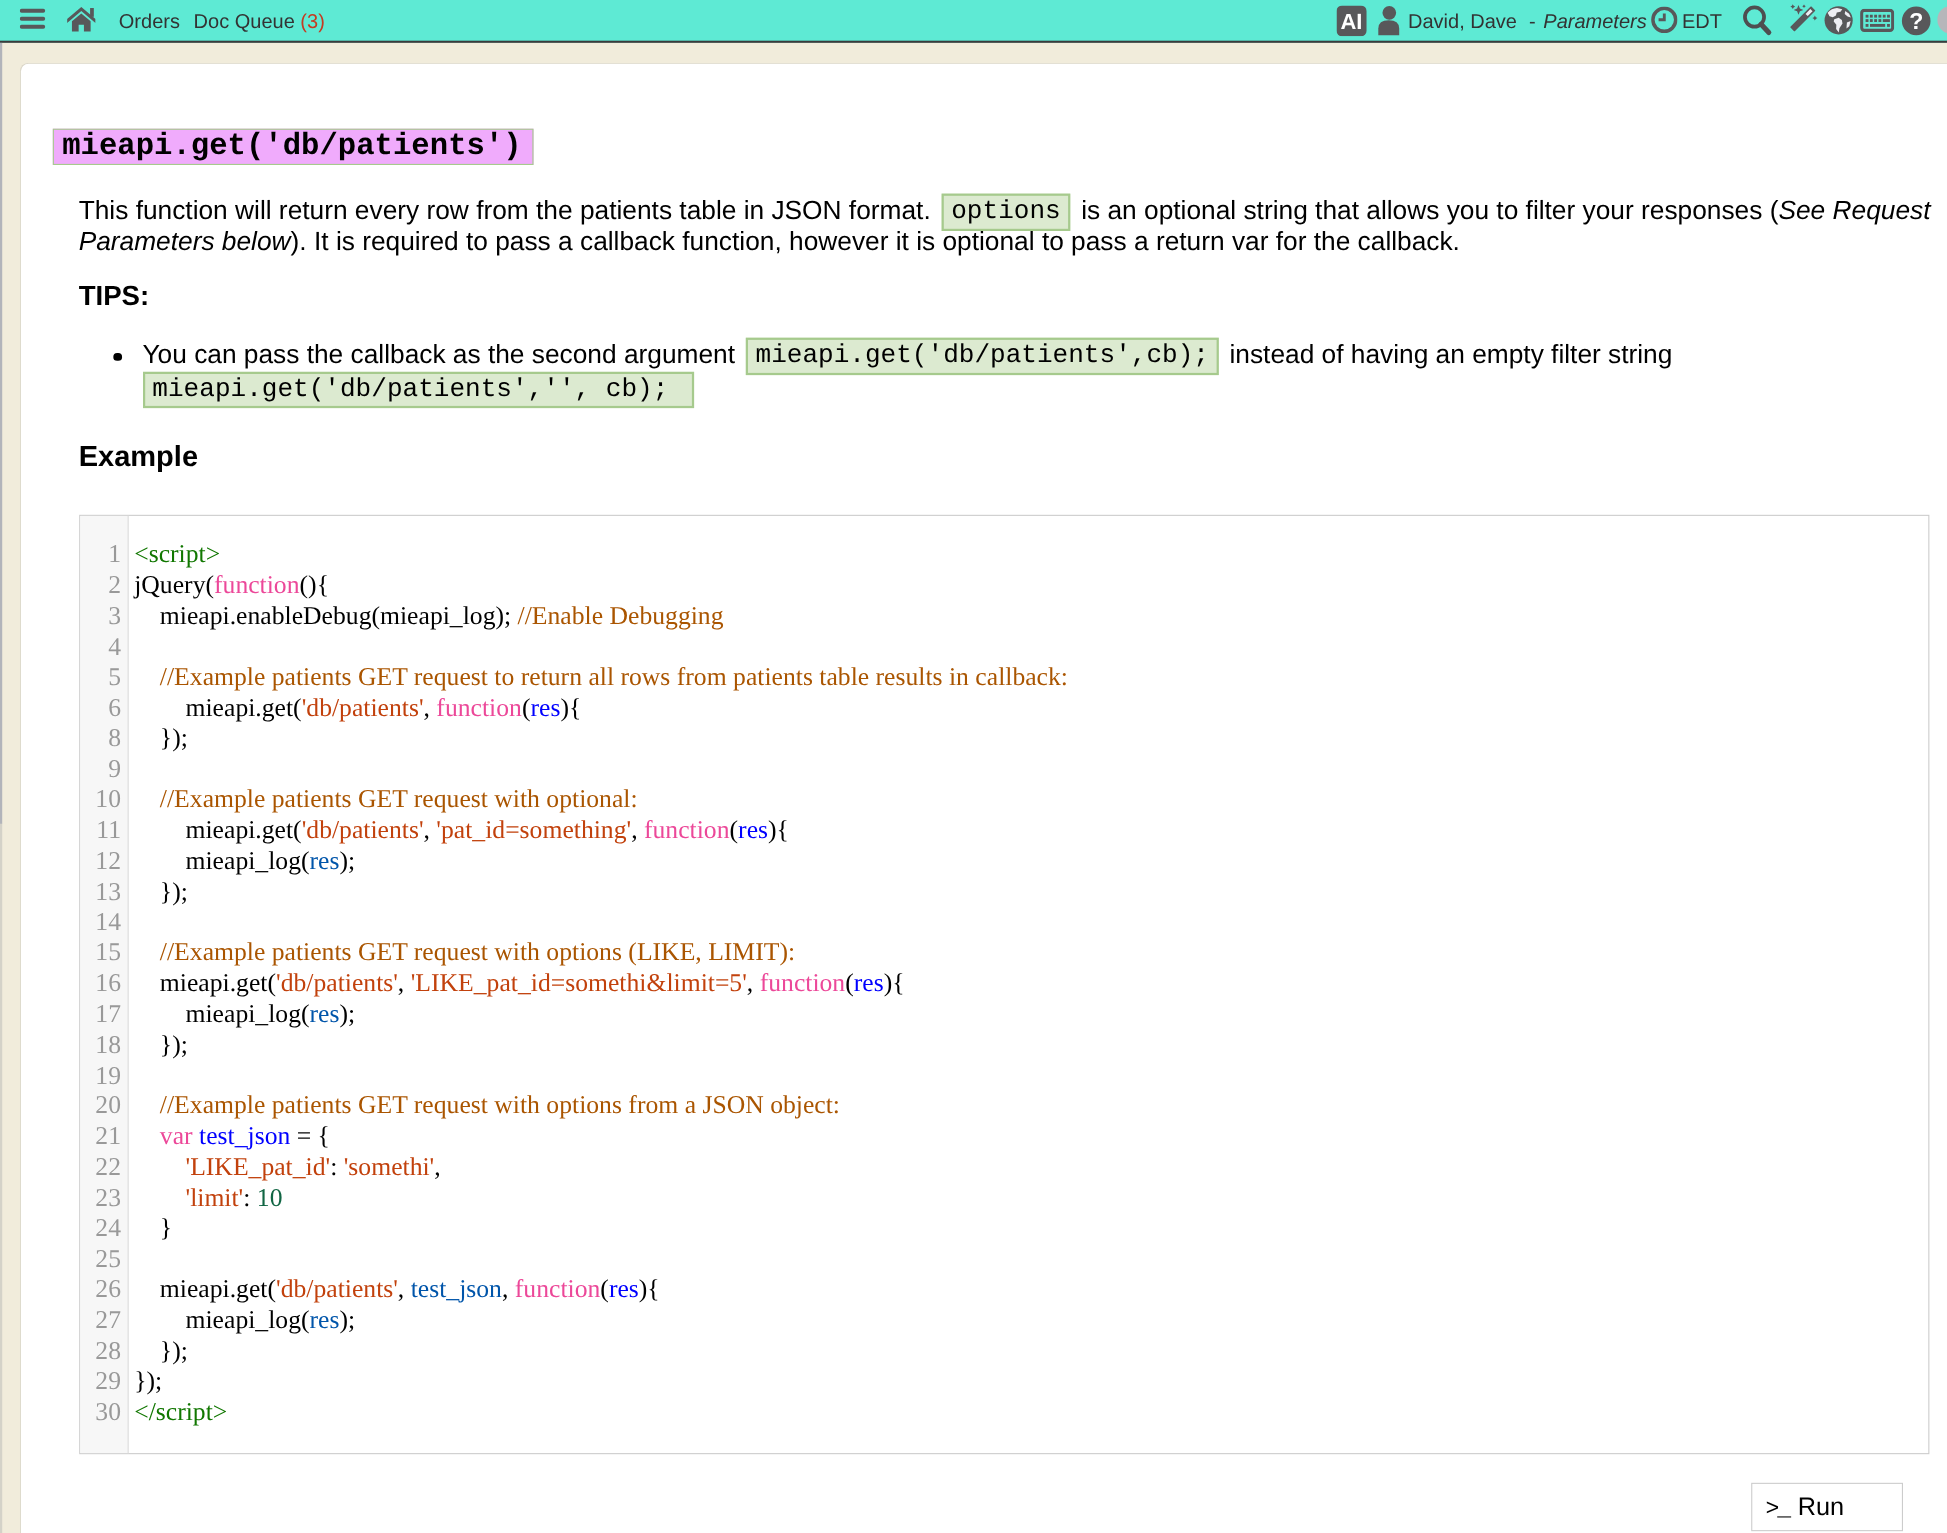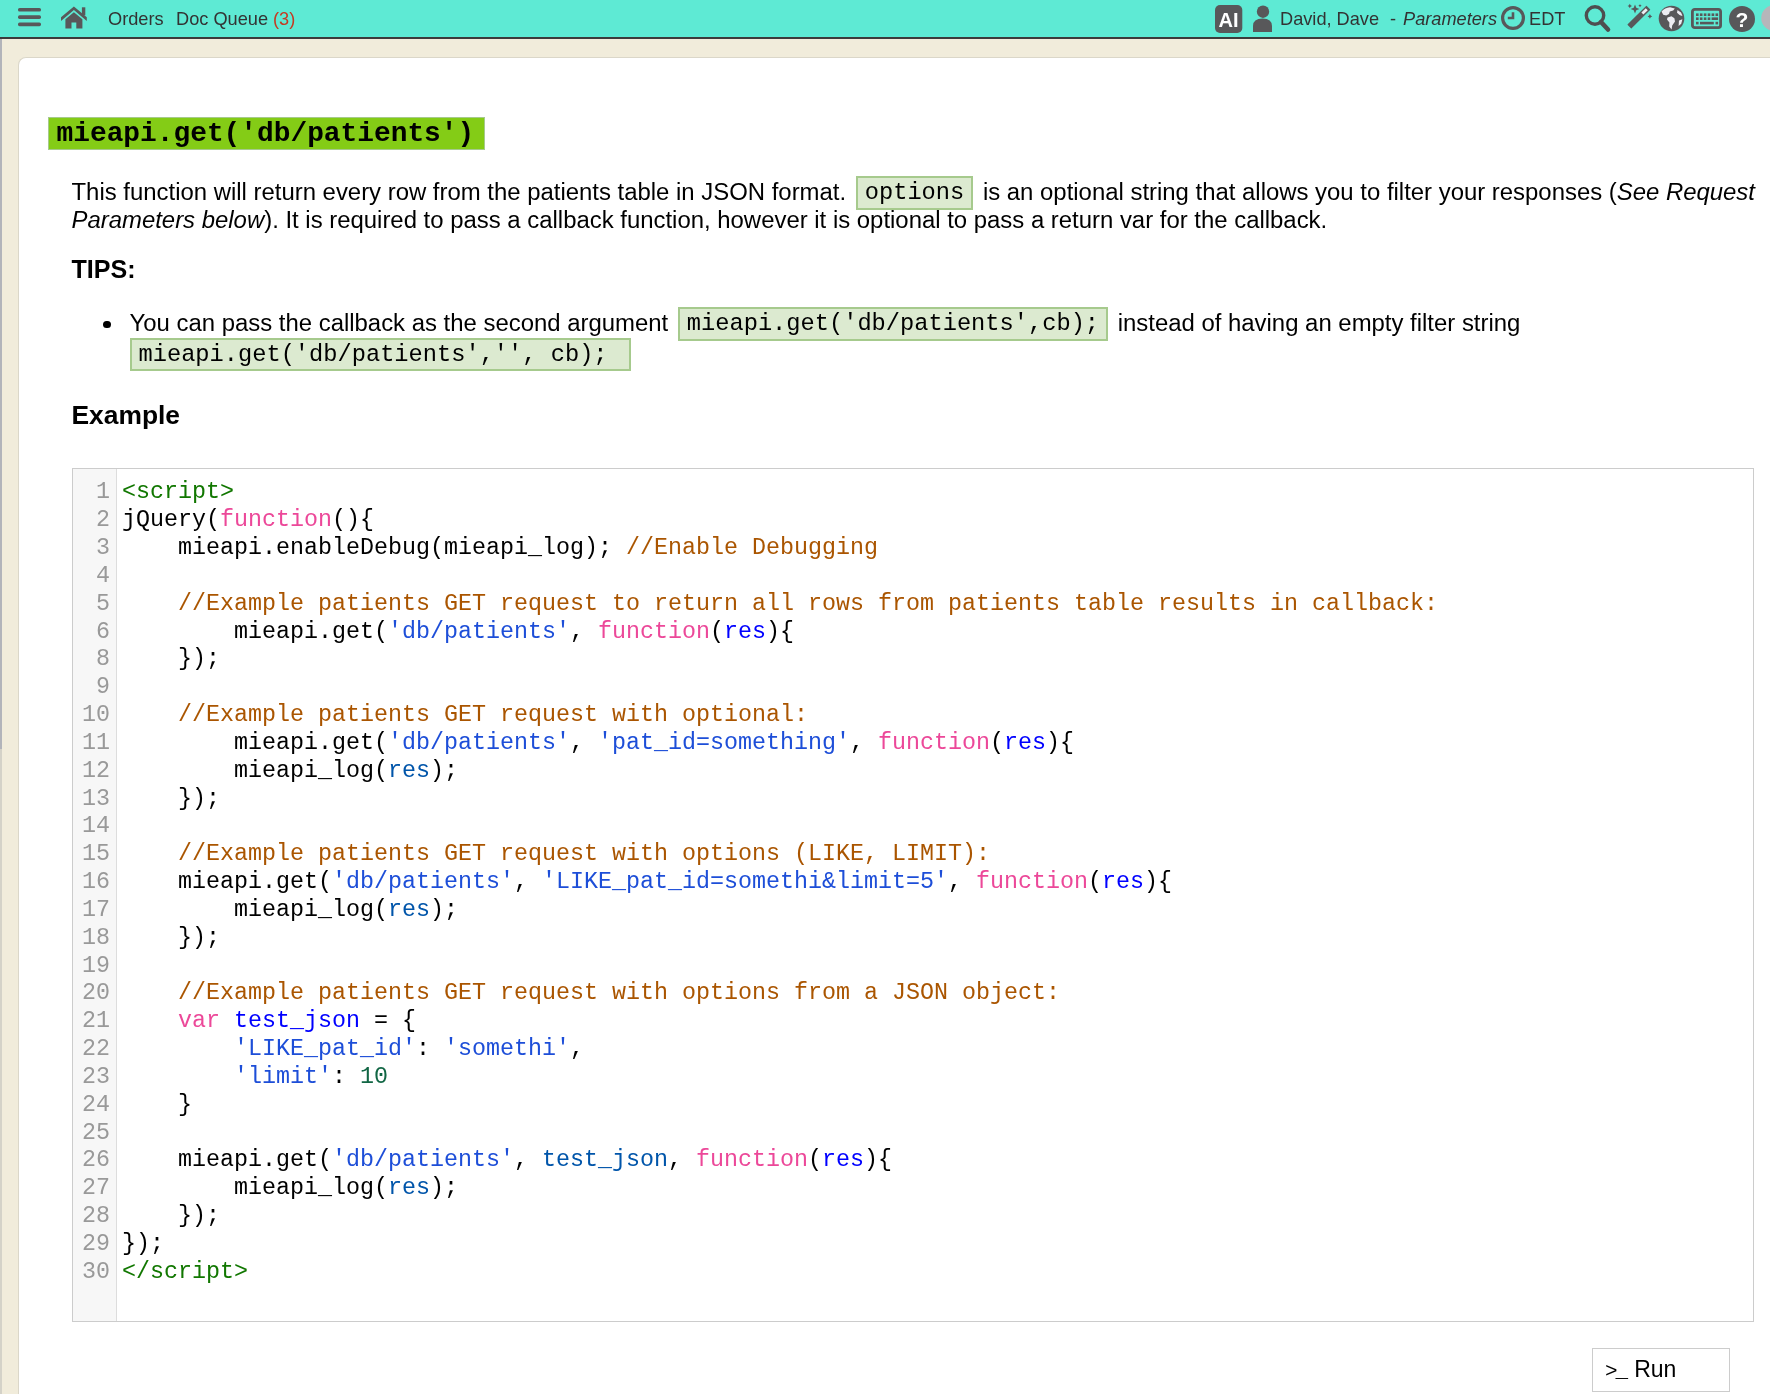--- a/index.html
+++ b/index.html
@@ -1,38 +1,38 @@
 <!DOCTYPE html>
 <html><head>
 <meta charset="utf-8">
 <style>
 * { margin:0; padding:0; box-sizing:border-box; }
 html,body { width:1770px; height:1394px; overflow:hidden; background:#fff; font-family:"Liberation Sans",sans-serif; }
 .topbar { position:absolute; left:0; top:0; width:1770px; height:39.1px; background:#5eead4; border-bottom:2.8px solid #3b3b3b; }
 .tb-txt { position:absolute; top:10.1px; font-size:18.2px; color:#333; line-height:18px; }
 .page { position:absolute; left:0; top:39.1px; width:1770px; height:1354.9px; background:#f1ecdb; }
 .panel { position:absolute; left:17.5px; top:17.9px; width:1753px; height:1337px; background:#fff; border:1px solid #dbd7c9; border-right:none; border-bottom:none; border-radius:8px 0 0 0; }
-.titlebox { position:absolute; left:29.5px; top:59px; display:inline-block; font-family:"Liberation Mono",monospace; font-weight:bold; font-size:27.85px; line-height:31.5px; color:#000; background:#84cc16; border:1.5px solid #a6ca8d; padding:0 10px 0 7.5px; }
+.titlebox { position:absolute; left:29.5px; top:59px; display:inline-block; font-family:"Liberation Mono",monospace; font-weight:bold; font-size:27.85px; line-height:31.5px; color:#000; background:#f0abfc; border:1.5px solid #a6ca8d; padding:0 10px 0 7.5px; }
 .content { position:absolute; left:53px; top:0; width:1685px; }
 .ln { white-space:nowrap; }
 p.body1 { position:absolute; top:121.5px; left:0; font-size:23.92px; line-height:25.9px; color:#000; }
 code.ic { font-family:"Liberation Mono",monospace; font-size:23.7px; background:#dcead0; border:2px solid #a6ca8d; padding:1.2px 7px; margin:0 3px; position:relative; top:-1px; }
 h3.tips { position:absolute; top:197.7px; left:0; font-size:25.1px; line-height:27px; color:#000; font-weight:bold; }
 .bullet { position:absolute; top:251.5px; left:58px; font-size:23.92px; line-height:28.3px; color:#000; }
 .bullet .dot { position:absolute; left:-26.5px; top:11.5px; width:7.5px; height:7.5px; border-radius:50%; background:#000; }
 h2.example { position:absolute; top:343px; left:0; font-size:26.4px; line-height:29px; color:#000; font-weight:bold; }
 .codewrap { position:absolute; top:410.5px; left:0; width:1682.5px; height:853.5px; border:1px solid #ccc; background:#fff; }
 .gutter { position:absolute; left:0; top:0; bottom:0; width:44px; background:#f7f7f7; border-right:1px solid #ddd; }
-.cm { position:absolute; left:0; top:0; right:0; font-family:Liberation Mono, monospace; font-size:23.33px; line-height:27.83px; padding-top:10px; }
+.cm { position:absolute; left:0; top:0; right:0; font-family:Liberation Serif, serif; font-size:23.33px; line-height:27.83px; padding-top:22px; }
 .cm .row { white-space:pre; height:27.83px; }
 .cm .num { display:inline-block; width:44px; margin-right:5.5px; padding-right:6.5px; text-align:right; color:#999; }
 .t { color:#117700; }
 .k { color:#ec4899; }
 .c { color:#aa5500; }
-.s { color:#1d4ed8;margin-top:23px; }
+.s { color:#c2410c;margin-top:23px; }
 .d { color:#0000ff; }
 .v { color:#0055aa; }
 .n { color:#116644; }
 .runbtn { position:absolute; left:1520px; top:1290.5px; width:138px; height:43.5px; border:1px solid #ccc; background:#fff; font-size:23px; color:#000; line-height:41px; text-align:left; padding-left:12.5px; }
 .runico { font-family:"Liberation Mono",monospace; font-size:21px; letter-spacing:-2px; margin-right:8px; }
 svg.icon { position:absolute; }
 .itxt { position:absolute; font-size:18.2px; color:#333; top:10.1px; line-height:18px; }
 </style>
 </head>
 <body>

